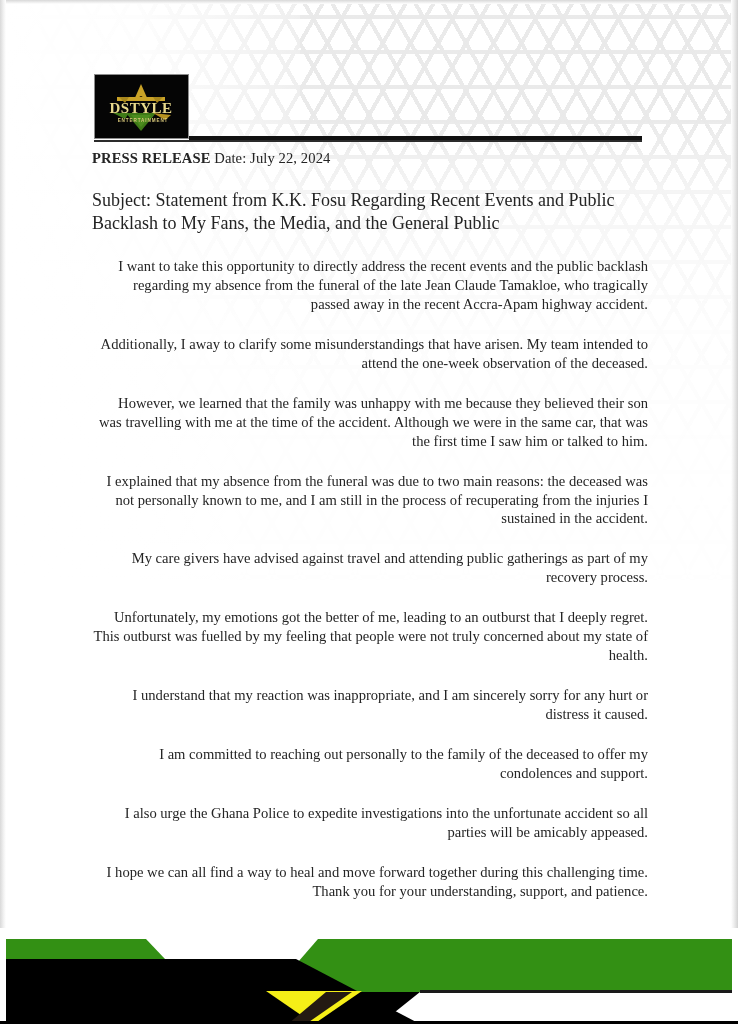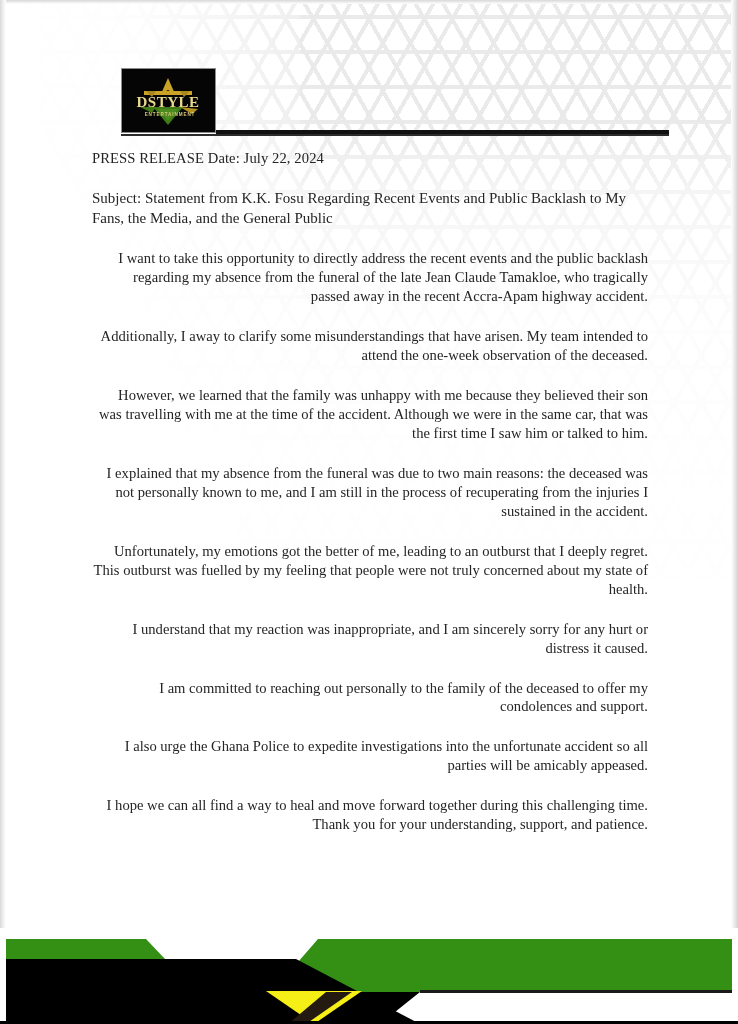--- a/index.html
+++ b/index.html
@@ -70,24 +70,23 @@
     left: 0; top: 0;
     width: 300px; height: 960px;
     background: linear-gradient(to right, #ffffff 0%, rgba(255,255,255,0.92) 45%, rgba(255,255,255,0.25) 100%);
     pointer-events: none;
   }
 
   
   .letterhead {
     position: absolute;
     left: 94px;
-    top: 68px;
+    top: 74px;
     width: 548px;
     height: 68px;
-    margin-left: 27px;
   }
   .logo-box {
     position: absolute;
     left: 0;
     top: 0;
     width: 95px;
     height: 65px;
     background: #050505;
     border: 1px solid #8d8d8d;
     box-sizing: border-box;
@@ -117,23 +116,23 @@
     left: 92px;
     top: 150px;
     width: 556px;
   }
   .line-title {
     font-size: 14.6px;
     color: #242424;
     margin: 0 0 22px 0;
     letter-spacing: 0.1px;
   }
-  .line-title .b { font-weight: normal; }
+  .line-title .b { font-weight: bold; }
   .subject {
-    font-size: 15px;
+    font-size: 18px;
     color: #242424;
     line-height: 1.30;
     margin: 0 0 21px 0;
   }
   p.body-para {
     font-size: 14.6px;
     color: #252525;
     line-height: 1.30;
     margin: 0 0 21px 0;
     text-align: right;
@@ -189,20 +188,21 @@
   <div class="doc">
 
     <div class="line-title"><span class="b">PRESS RELEASE</span><span> Date: July 22, 2024</span></div>
 
     <div class="subject">Subject: Statement from K.K. Fosu Regarding Recent Events and Public Backlash to My Fans, the Media, and the General Public</div>
 
     <p class="body-para">I want to take this opportunity to directly address the recent events and the public backlash regarding my absence from the funeral of the late Jean Claude Tamakloe, who tragically passed away in the recent Accra-Apam highway accident.</p>
     <p class="body-para">Additionally, I away to clarify some misunderstandings that have arisen. My team intended to attend the one-week observation of the deceased.</p>
     <p class="body-para">However, we learned that the family was unhappy with me because they believed their son was travelling with me at the time of the accident. Although we were in the same car, that was the first time I saw him or talked to him.</p>
     <p class="body-para">I explained that my absence from the funeral was due to two main reasons: the deceased was not personally known to me, and I am still in the process of recuperating from the injuries I sustained in the accident.</p>
+    <p class="body-para">My care givers have advised against travel and attending public gatherings as part of my recovery process.</p>
     <p class="body-para">Unfortunately, my emotions got the better of me, leading to an outburst that I deeply regret. This outburst was fuelled by my feeling that people were not truly concerned about my state of health.</p>
     <p class="body-para">I understand that my reaction was inappropriate, and I am sincerely sorry for any hurt or distress it caused.</p>
     <p class="body-para">I am committed to reaching out personally to the family of the deceased to offer my condolences and support.</p>
     <p class="body-para">I also urge the Ghana Police to expedite investigations into the unfortunate accident so all parties will be amicably appeased.</p>
     <p class="body-para">I hope we can all find a way to heal and move forward together during this challenging time. Thank you for your understanding, support, and patience.</p>
 
   </div>
 
   <div class="footer">
     <svg width="738" height="96" viewBox="0 0 738 96">

